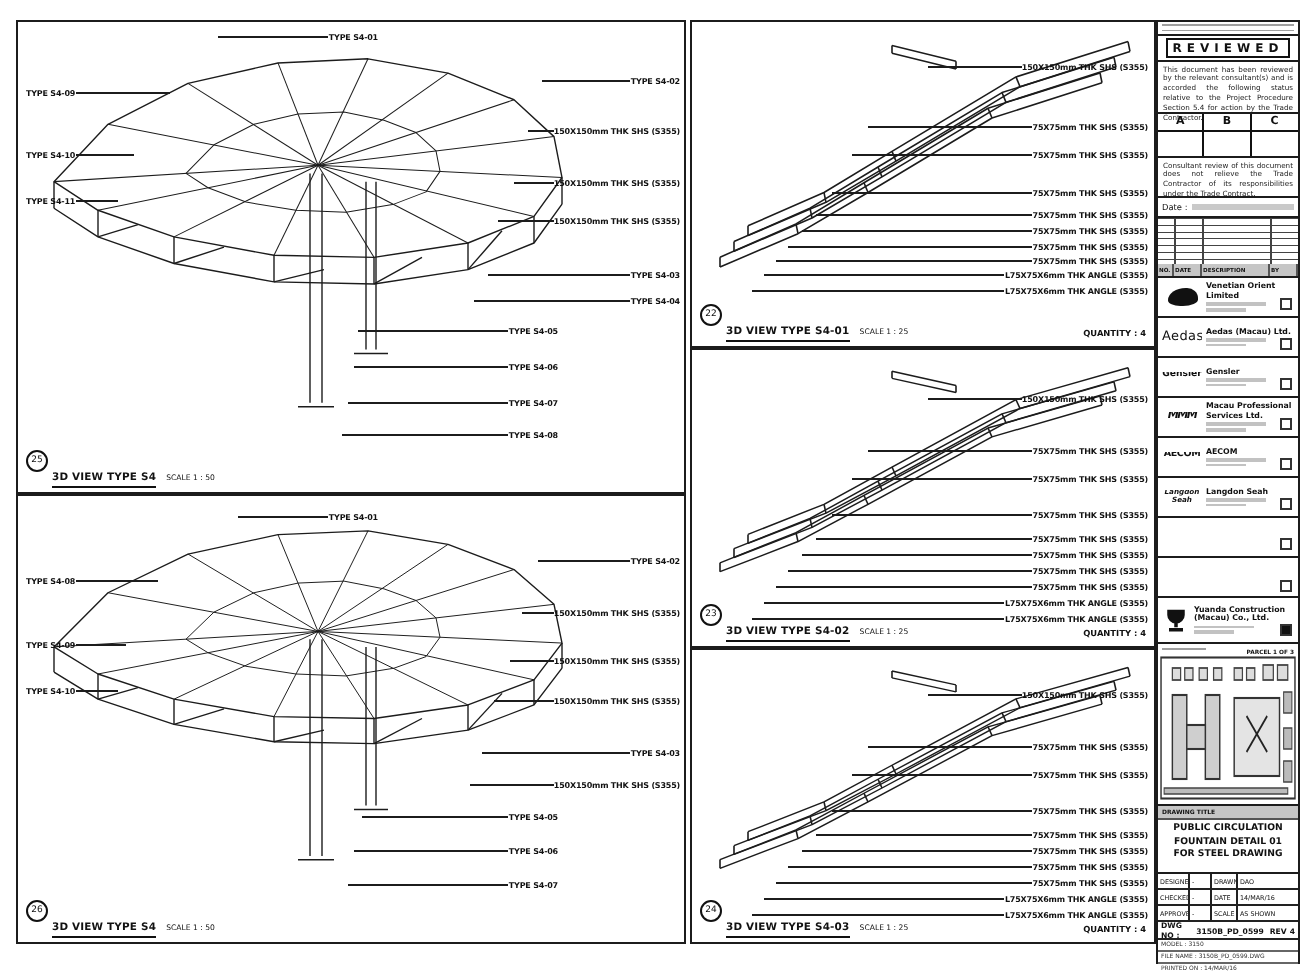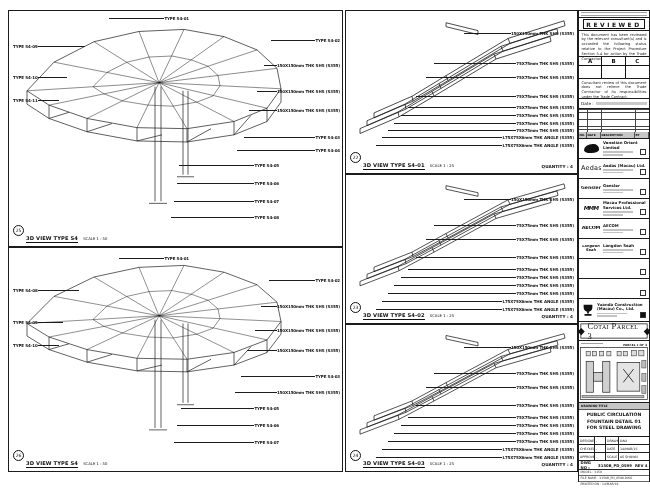--- a/index.html
+++ b/index.html
@@ -593,25 +593,20 @@
         <path fill="#111" d="M3,1 h10 v3 a5,5 0 0 1 -10,0 Z M7,8 h2 v3 h-2 Z M4,11.5 h8 v2 h-8 Z"></path>
       </svg>
       <span class="cinfo">
           <b class="cname">Yuanda Construction (Macau) Co., Ltd.</b>
           <i class="mtx"></i>
           <i class="mtx short"></i>
         </span>
       <span class="cb filled"></span>
     </div>
 
-    <div class="banner">
-      <span class="diamond"></span>
-      <b>Cotai Parcel 3</b>
-      <span class="diamond"></span>
-    </div>
 
     <div class="keyplan">
       <div class="kp-head">
         <div class="lines"></div>
         <span class="kp-label">PARCEL 1 OF 3</span>
       </div>
       <svg class="kp-svg" viewBox="0 0 66 48" preserveAspectRatio="none">
         <rect x="0.5" y="0.5" width="65" height="47" fill="#fff" stroke="#333" stroke-width="0.7"></rect>
         <g fill="#ddd" stroke="#444" stroke-width="0.6">
           <rect x="6" y="4" width="4" height="4"></rect>

